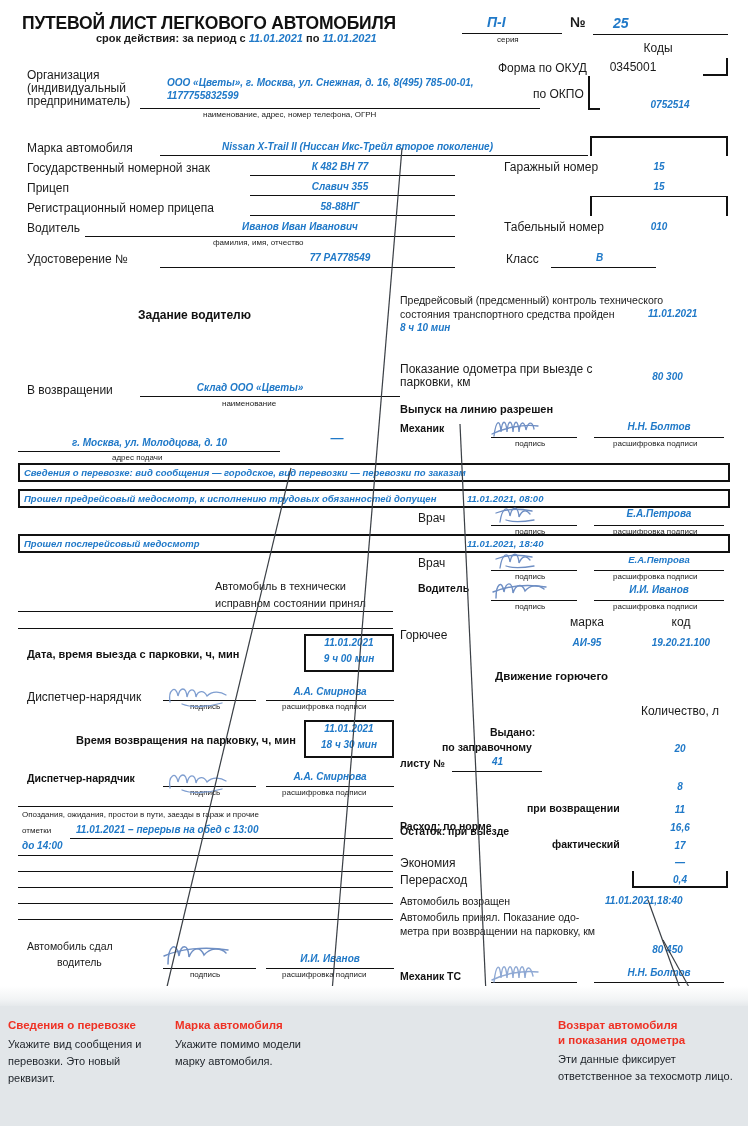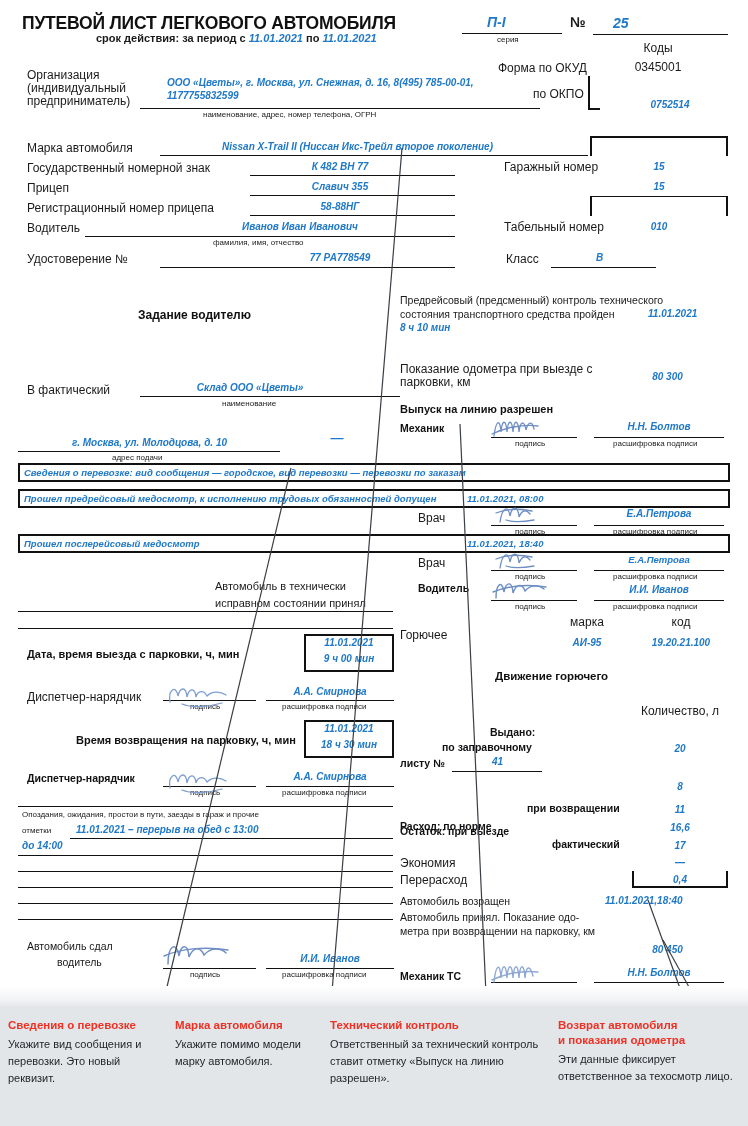--- a/index.html
+++ b/index.html
@@ -92,21 +92,21 @@
   <div class="abs" style="left:570px; top:14px; font-size:14px; font-weight:bold;">№</div>
   <div class="abs val" style="left:613px; top:15px; font-size:14px;">25</div>
   <div class="rule" style="left:593px; top:34px; width:135px;"></div>
 
   <div class="box" style="left:588px; top:38px; width:140px; height:72px;"></div>
   <div class="abs" style="left:588px; top:38px; width:140px; height:20px; border-bottom:2.2px solid #111;"></div>
   <div class="codes-cell" style="left:588px; top:38px; width:140px; height:20px;">
     <span class="lbl">Коды</span>
   </div>
   <div class="abs" style="left:588px; top:58px; width:140px; height:18px; border-bottom:2.2px solid #111;"></div>
-  <div class="codes-cell" style="left:588px; top:58px; width:140px; height:18px;text-align:center;">
+  <div class="codes-cell" style="left:563px; top:58px; width:140px; height:18px;text-align:center;">
     <span class="lbl">0345001</span>
   </div>
   <div class="codes-cell" style="left:600px; top:76px; width:140px; height:34px;align-items:flex-end;">
     <span class="val">0752514</span>
   </div>
   <div class="abs lbl" style="left:498px; top:61px;">Форма по  ОКУД</div>
   <div class="abs lbl" style="left:533px; top:87px;">по ОКПО</div>
 
   <div class="abs lbl" style="left:27px; top:68px;">Организация</div>
   <div class="abs lbl" style="left:27px; top:81px;">(индивидуальный</div>
@@ -158,21 +158,21 @@
 
   <div class="abs lbl" style="left:27px; top:252px;">Удостоверение №</div>
   <div class="abs val ctr" style="left:250px; top:252px; width:180px;">77 РА778549</div>
   <div class="rule" style="left:160px; top:267px; width:295px;"></div>
   <div class="abs lbl" style="left:506px; top:252px;">Класс</div>
   <div class="abs val" style="left:596px; top:252px;">В</div>
   <div class="rule" style="left:551px; top:267px; width:105px;"></div>
 
   <div class="abs lbl-b" style="left:138px; top:308px; font-size:12px;">Задание водителю</div>
 
-  <div class="abs lbl" style="left:27px; top:383px;">В фактический</div>
+  <div class="abs lbl" style="left:27px; top:383px;">В возвращении</div>
   <div class="abs val ctr" style="left:150px; top:382px; width:200px;">Склад ООО «Цветы»</div>
   <div class="rule" style="left:140px; top:396px; width:260px;"></div>
   <div class="abs tiny" style="left:222px; top:399px;">наименование</div>
 
   <div class="box" style="left:288px; top:421px; width:98px; height:32px;"></div>
   <div class="codes-cell" style="left:288px; top:421px; width:98px; height:32px;">
     <span class="val" style="font-size:13px;">—</span>
   </div>
 
   <div class="abs val ctr" style="left:27px; top:437px; width:245px;">г. Москва, ул. Молодцова, д. 10</div>
@@ -444,24 +444,20 @@
   <div class="note" style="left:8px; width:160px;">
     <div class="note-h">Сведения о перевозке</div>
     <div class="note-b">Укажите вид сообщения и перевозки. Это новый реквизит.</div>
   </div>
 
   <div class="note" style="left:175px; width:140px;">
     <div class="note-h">Марка автомобиля</div>
     <div class="note-b">Укажите помимо модели марку автомобиля.</div>
   </div>
 
-  <div class="note" style="left:330px; width:215px;">
-    <div class="note-h">Технический контроль</div>
-    <div class="note-b">Ответственный за технический контроль ставит отметку «Выпуск на линию разрешен».</div>
-  </div>
 
   <div class="note" style="left:558px; width:190px;">
     <div class="note-h">
       <span>Возврат автомобиля</span><br>
       <span>и показания одометра</span>
     </div>
     <div class="note-b">Эти данные фиксирует ответственное за техосмотр лицо.</div>
   </div>
 
 </div>

